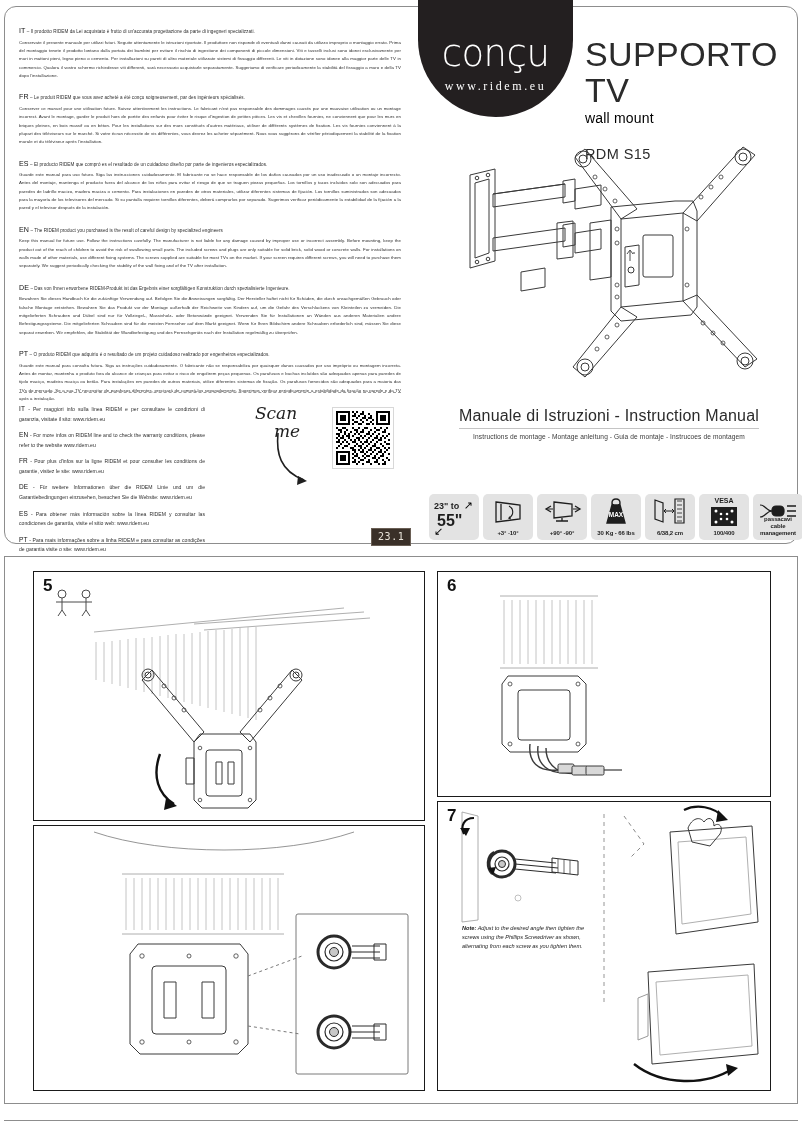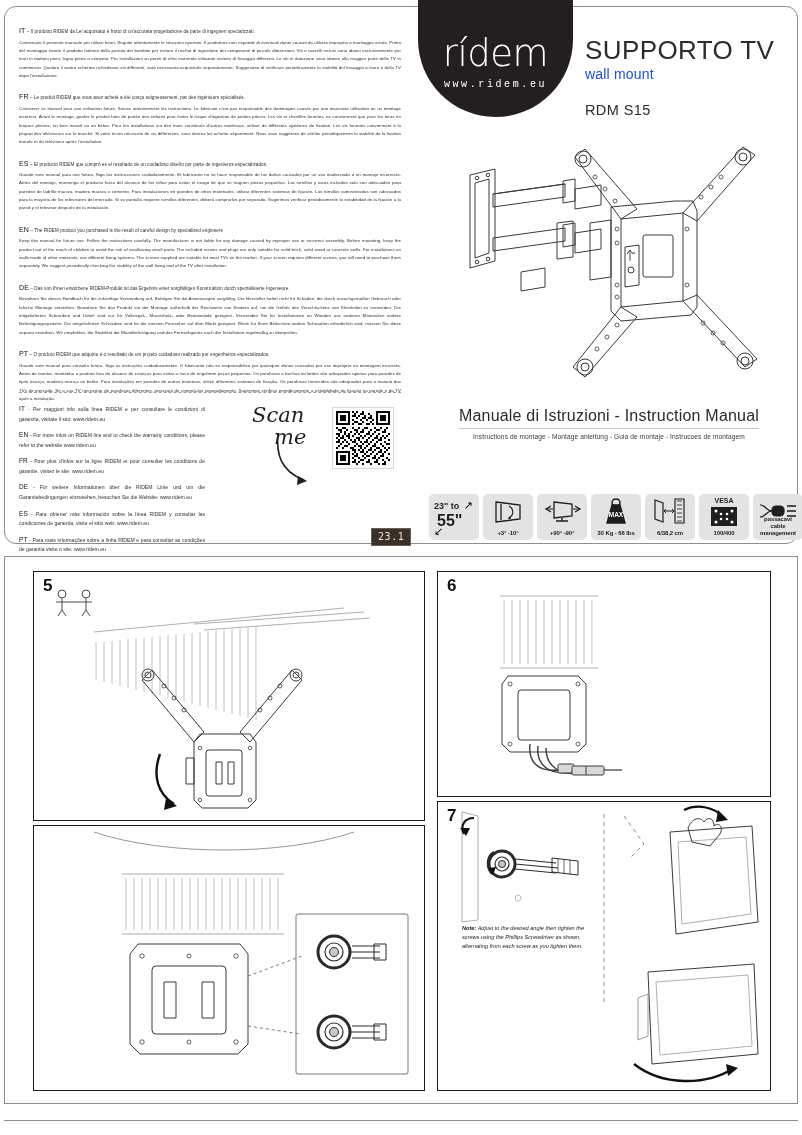--- a/index.html
+++ b/index.html
@@ -43,34 +43,34 @@
     letter-spacing: -0.5px;
     font-family: "DejaVu Sans", sans-serif;
     font-weight: 300;
     line-height: 1;
   }
   .logo-url {
     position: absolute;
     left: 0; right: 0; top: 80px;
     text-align: center;
     color: #fff;
-    font-size: 10px;
+    font-size: 12px;
     letter-spacing: 2.6px;
-    font-family: Liberation Mono, monospace;
+    font-family: Liberation Serif, serif;
   }
 
   
   .title-block { position: absolute; left: 580px; top: 30px; }
   .t-main {
-    font-size: 26px; color: #2b2b2b;
+    font-size: 34px; color: #2b2b2b;
     font-family: "Liberation Sans", sans-serif;
     letter-spacing: 0.4px; line-height: 1.05;
   }
   .t-sub {
-    font-size: 14px; color: #1d4ed8; margin-top: 2px;
+    font-size: 14px; color: #000000; margin-top: 2px;
     letter-spacing: 0.2px;
   }
   .t-model {
     font-size: 14.5px; color: #2b2b2b; margin-top: 20px;
     letter-spacing: 0.4px;
   }
 
   
   .text-col {
     position: absolute;
@@ -116,23 +116,24 @@
     text-align: justify;
   }
   .contacts .lang-tag { font-size: 6.5px; }
 
   
   .scan-area { position: absolute; left: 245px; top: 396px; width: 150px; height: 95px; }
   .scan-text {
     position: absolute; left: 2px; top: 2px;
     font-family: "DejaVu Serif", serif;
     font-style: italic;
-    font-size: 21px;
+    font-size: 17px;
     color: #1f1f1f;
     line-height: 1.0;
+    text-align: center;
   }
   .scan-text .l2 { display: block; margin-left: 22px; margin-top: 1px; }
   .scan-arrow { position: absolute; left: 24px; top: 28px; }
   .qr {
     position: absolute; right: 6px; top: 4px;
     width: 62px; height: 62px;
     background: #fff;
     border: 1px solid #d8d8d8;
     padding: 3px;
   }
@@ -542,21 +543,21 @@
               <rect x="21" y="26" width="1" height="1"></rect>
               <rect x="23" y="26" width="2" height="1"></rect>
           </g>
         </svg>
       </div>
     </div>
 
     <div class="ver-badge">23.1</div>
 
     <div class="logo-blob">
-      <div class="logo-word">rídem</div>
+      <div class="logo-word">conçu</div>
       <div class="logo-url">www.ridem.eu</div>
     </div>
 
     <div class="title-block">
       <div class="t-main">SUPPORTO TV</div>
       <div class="t-sub">wall mount</div>
       <div class="t-model">RDM S15</div>
     </div>
 
     <svg class="product-art" viewBox="0 0 370 265">

